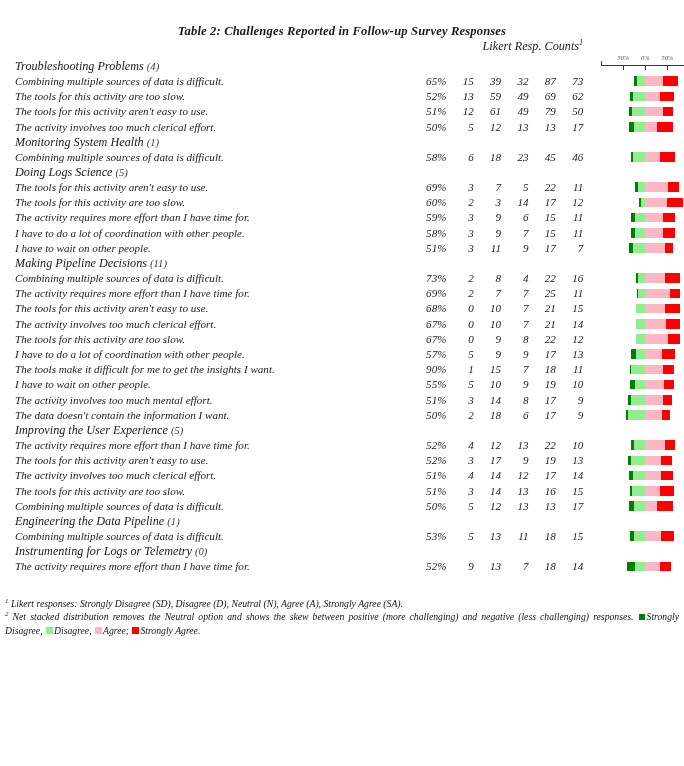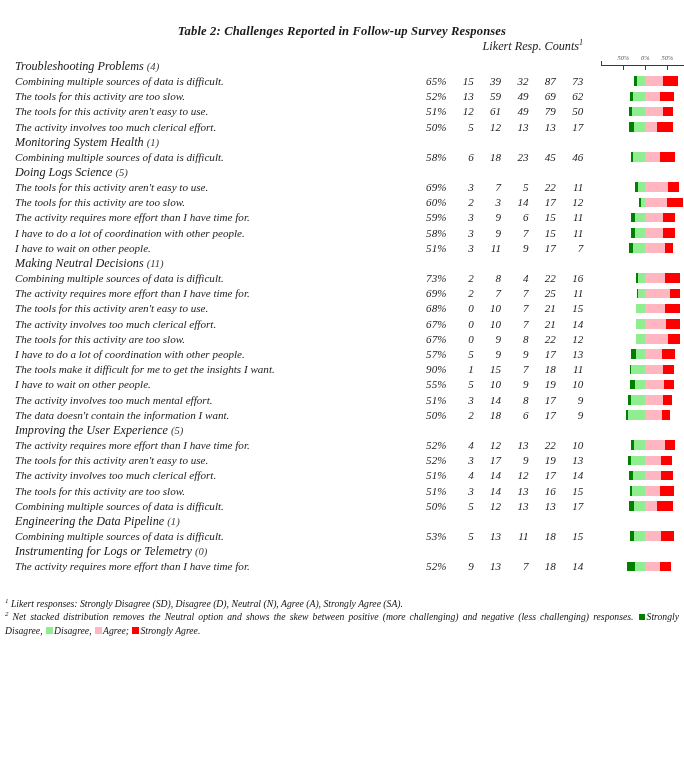--- a/index.html
+++ b/index.html
@@ -483,21 +483,21 @@
               <div class="bar" style="left:33.78947368421052px;width:44px">
                 <div class="seg seg-sd" style="left:0px;width:3.4736842105263155px"></div>
                 <div class="seg seg-d" style="left:3.4736842105263155px;width:12.73684210526316px"></div>
                 <div class="seg seg-a" style="left:16.210526315789476px;width:19.68421052631579px"></div>
                 <div class="seg seg-sa" style="left:35.89473684210527px;width:8.105263157894736px"></div>
               </div>
             </div>
           </td>
         </tr>
         <tr>
-          <td class="sect-name"><span>Making Neutral Decisions</span> <span class="sect-count">(11)</span></td>
+          <td class="sect-name"><span>Making Pipeline Decisions</span> <span class="sect-count">(11)</span></td>
           <td></td>
           <td></td>
           <td></td>
           <td></td>
           <td></td>
           <td></td>
           <td></td>
           <td style="vertical-align: bottom;"></td>
         </tr>
         <tr>

